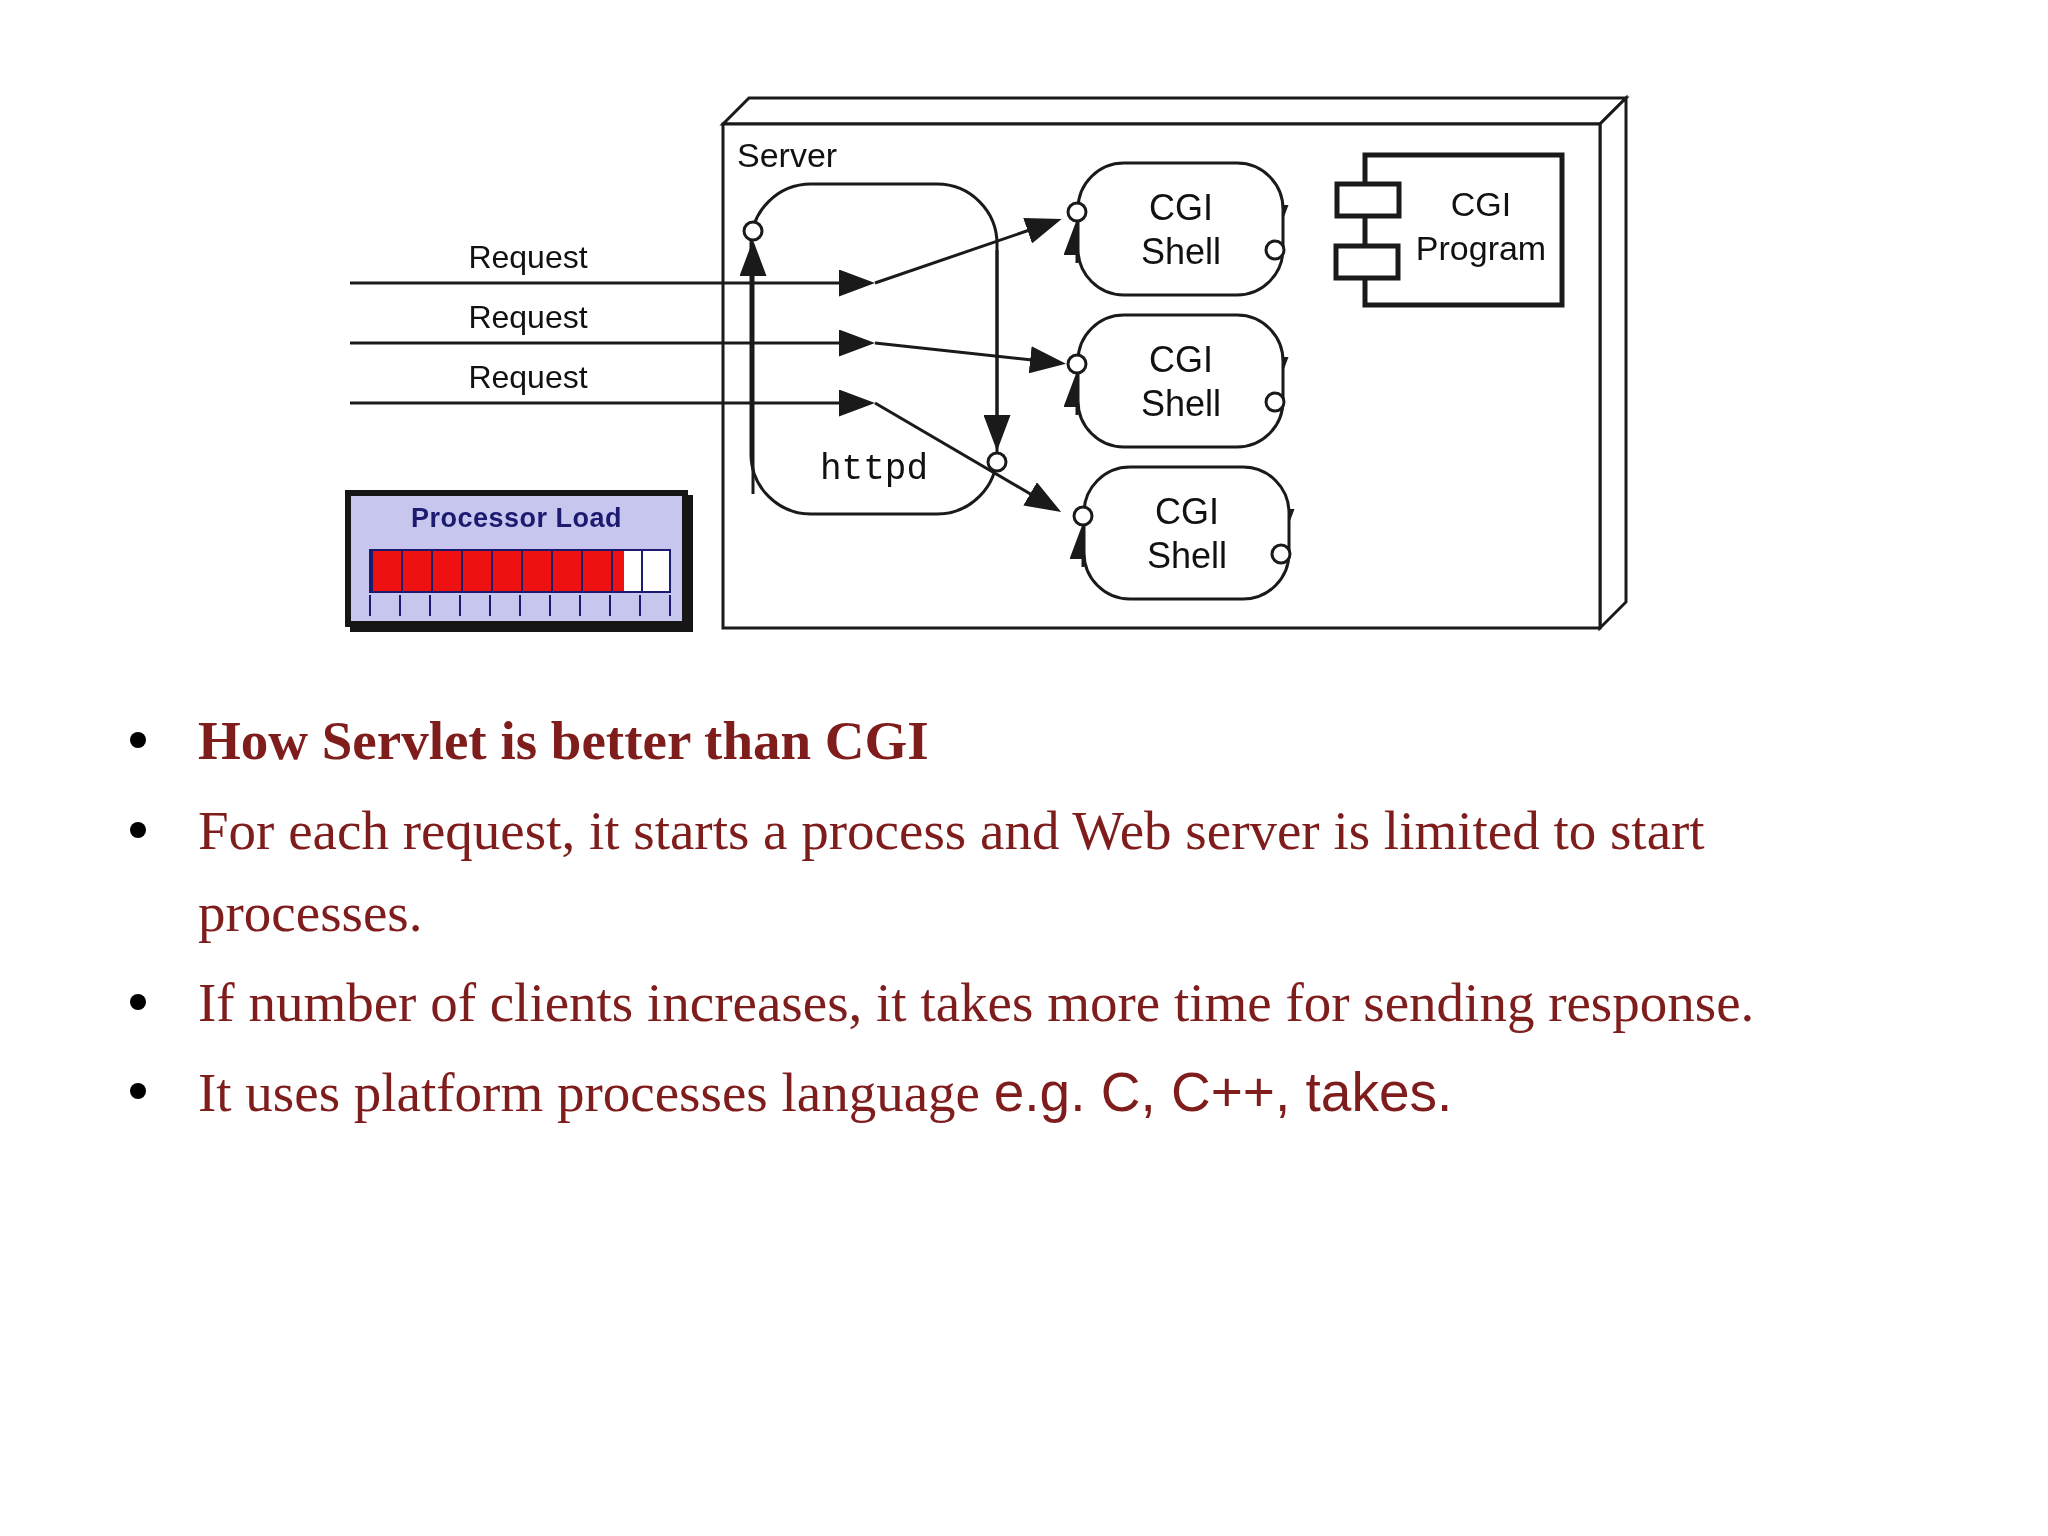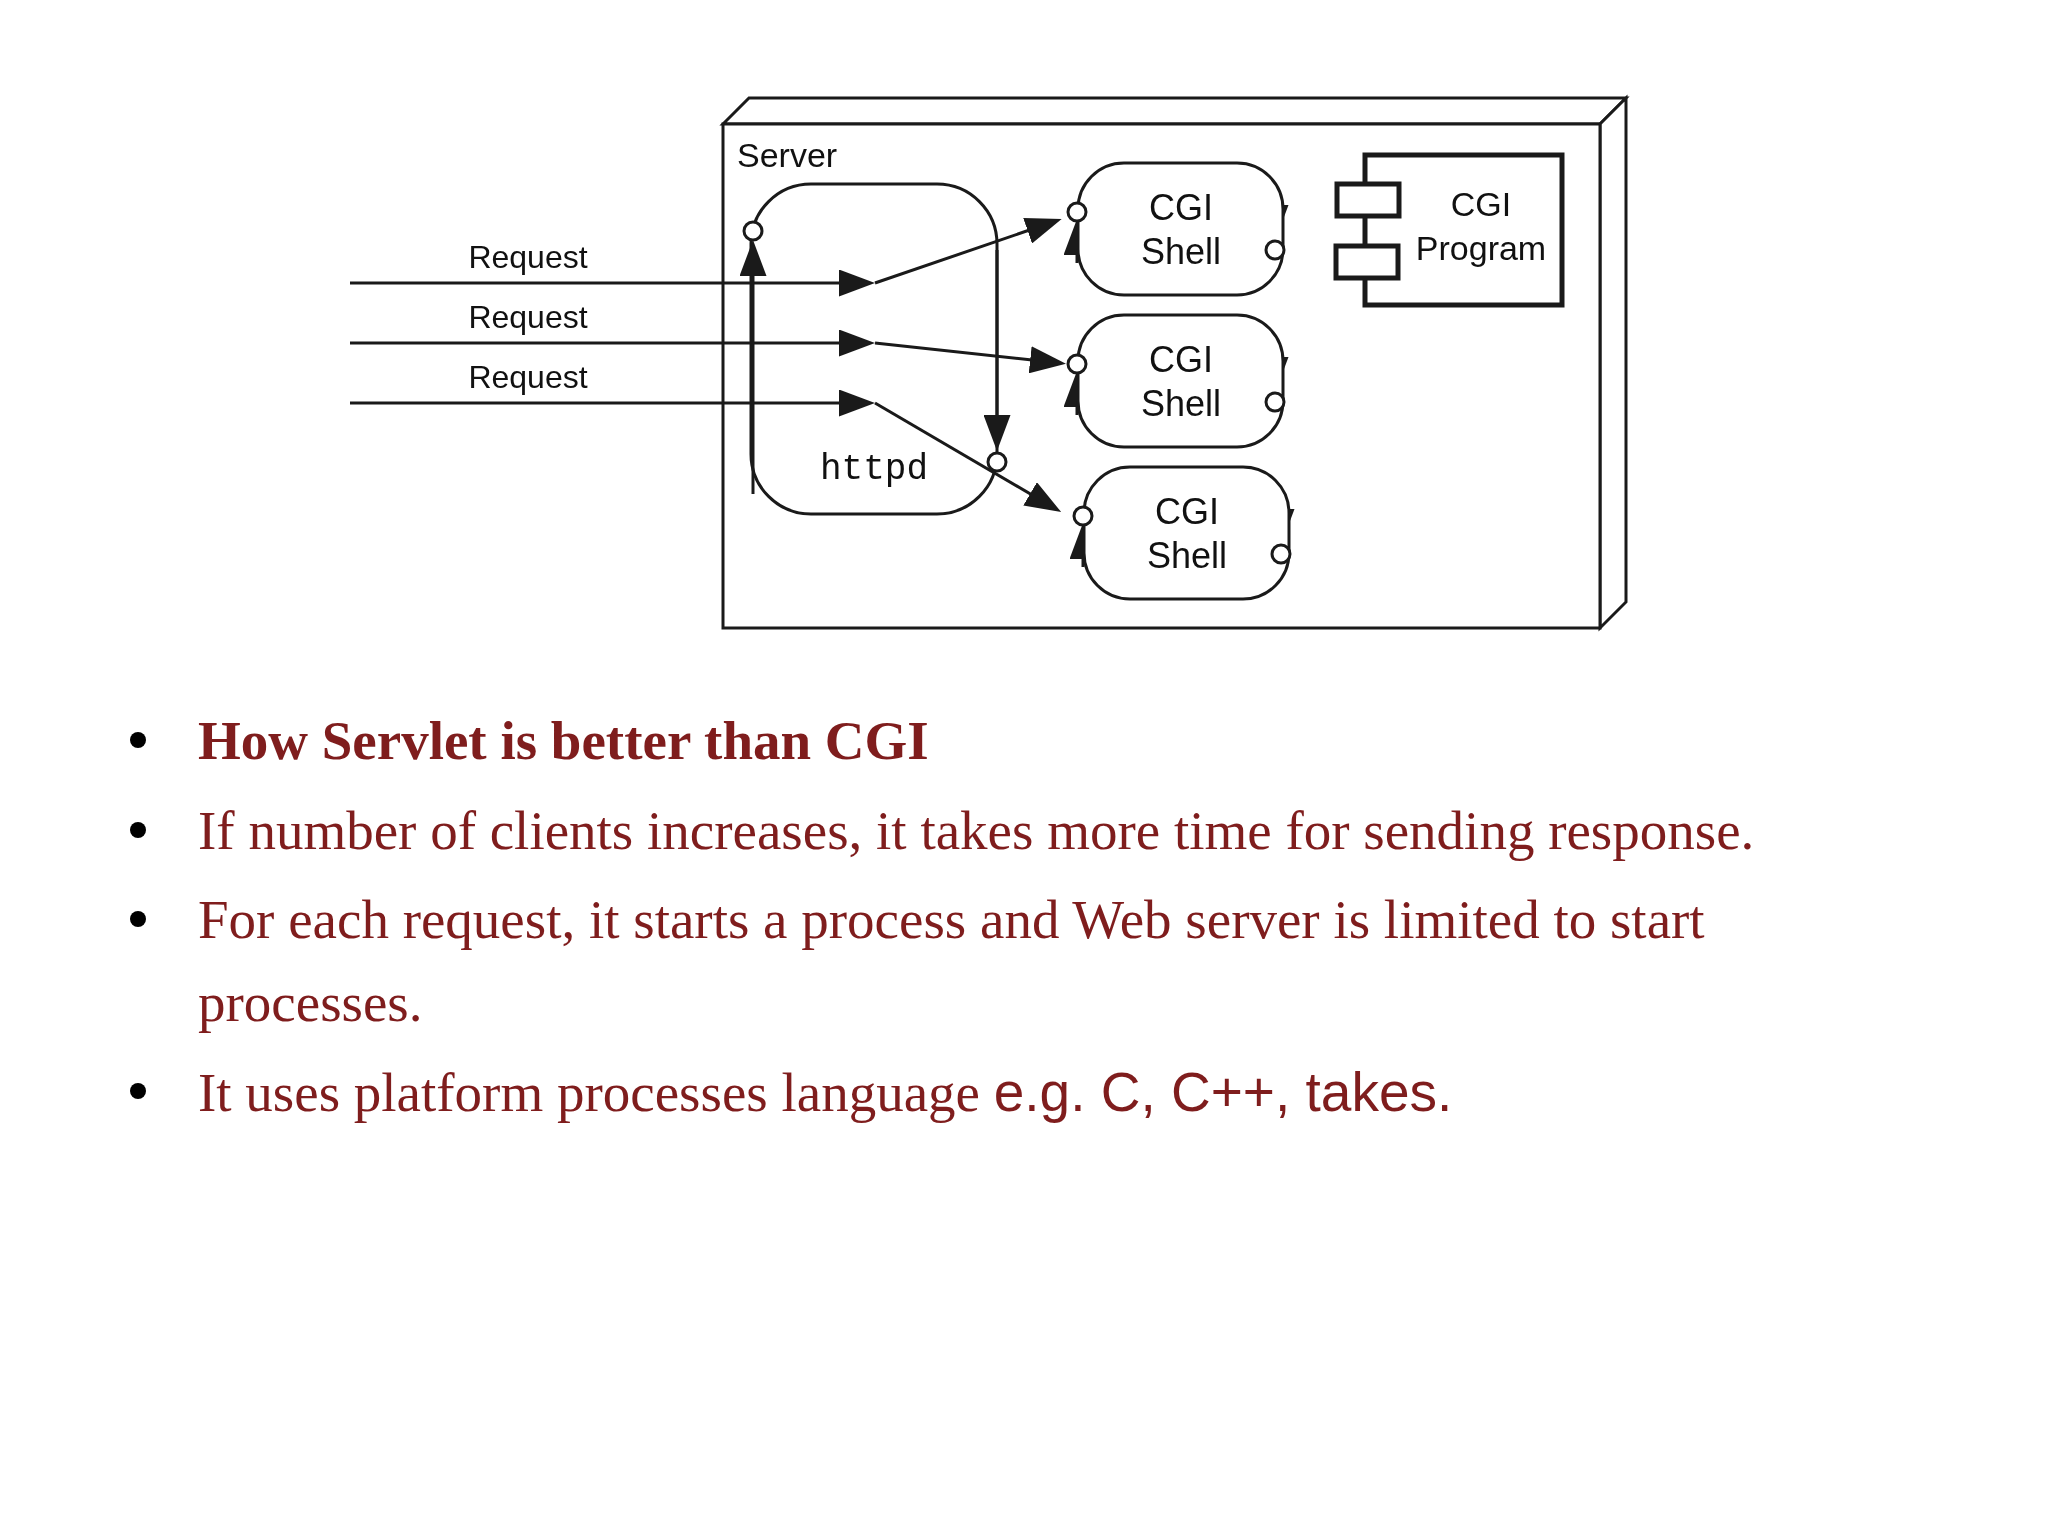--- a/index.html
+++ b/index.html
@@ -127,29 +127,34 @@
 
     <g>
       <rect x="1365" y="155" width="197" height="150" fill="#ffffff" stroke="#1a1a1a" stroke-width="5"></rect>
       <rect x="1337" y="184" width="62" height="32" fill="#ffffff" stroke="#1a1a1a" stroke-width="5"></rect>
       <rect x="1336" y="246" width="62" height="32" fill="#ffffff" stroke="#1a1a1a" stroke-width="5"></rect>
       <text class="dlabel t-program" x="1481" y="216">CGI</text>
       <text class="dlabel t-program" x="1481" y="260">Program</text>
     </g>
   </svg>
 
+  <div class="processor-load">
+    <div class="pl-title">Processor Load</div>
+    <div class="pl-bar"></div>
+    <div class="pl-ticks"></div>
+  </div>
 
   <ul class="bullets">
     <li class="bullet-bold">
       <span>How Servlet is better than CGI</span>
     </li>
     <li>
-      <span>If number of clients increases, it takes more time for sending response.</span>
+      <span>For each request, it starts a process and Web server is limited to start processes.</span>
     </li>
     <li>
-      <span>For each request, it starts a process and Web server is limited to start processes.</span>
+      <span>If number of clients increases, it takes more time for sending response.</span>
     </li>
     <li class="bullet-indent">
       <span>It uses platform processes language </span><span class="sans-part">e.g. C, C++, takes.</span>
     </li>
   </ul>
 
 </div>
 
 </body></html>

